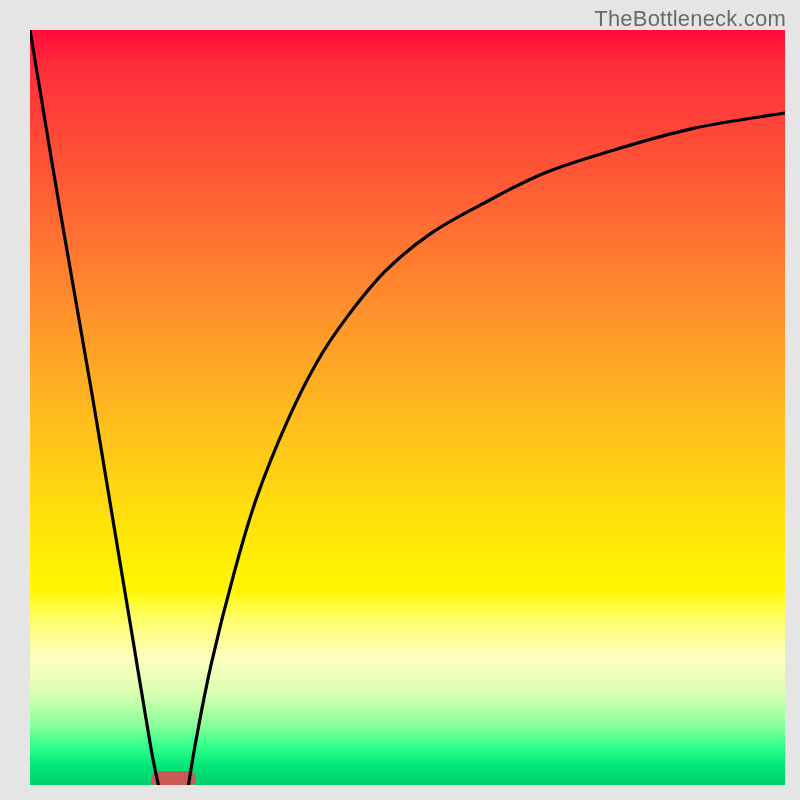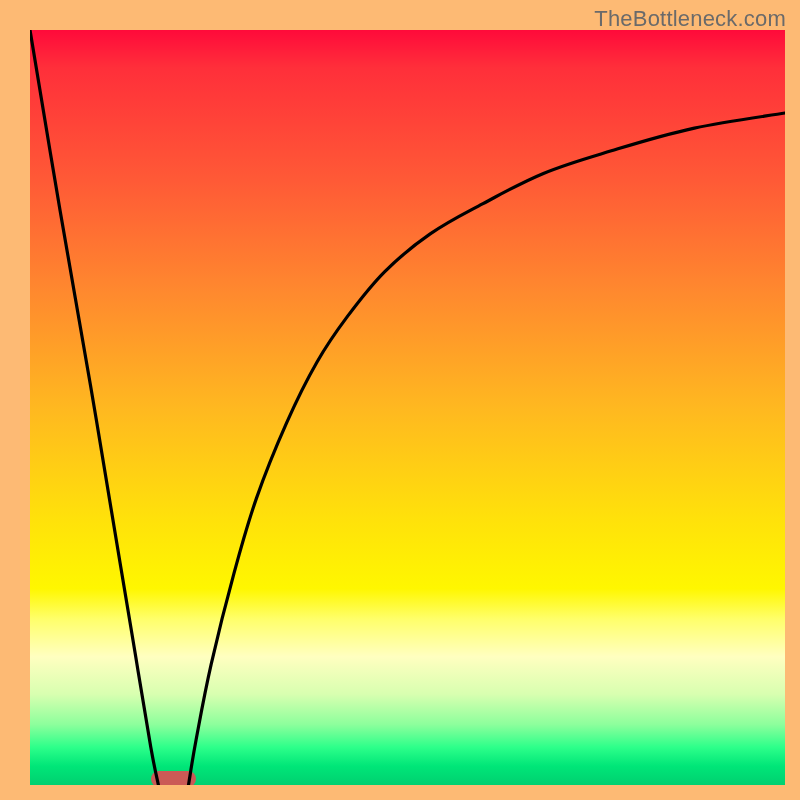--- a/index.html
+++ b/index.html
@@ -8,21 +8,21 @@
     width: 800px;
     height: 800px;
     overflow: hidden;
     background: #000;
     font-family: Arial, Helvetica, sans-serif;
   }
   .frame {
     position: relative;
     width: 800px;
     height: 800px;
-    background: #fdba74;
+    background: #e5e5e5;
   }
   .plot-area {
     position: absolute;
     left: 30px;
     top: 30px;
     width: 755px;
     height: 755px;
     overflow: hidden;
   }
   .gradient {

